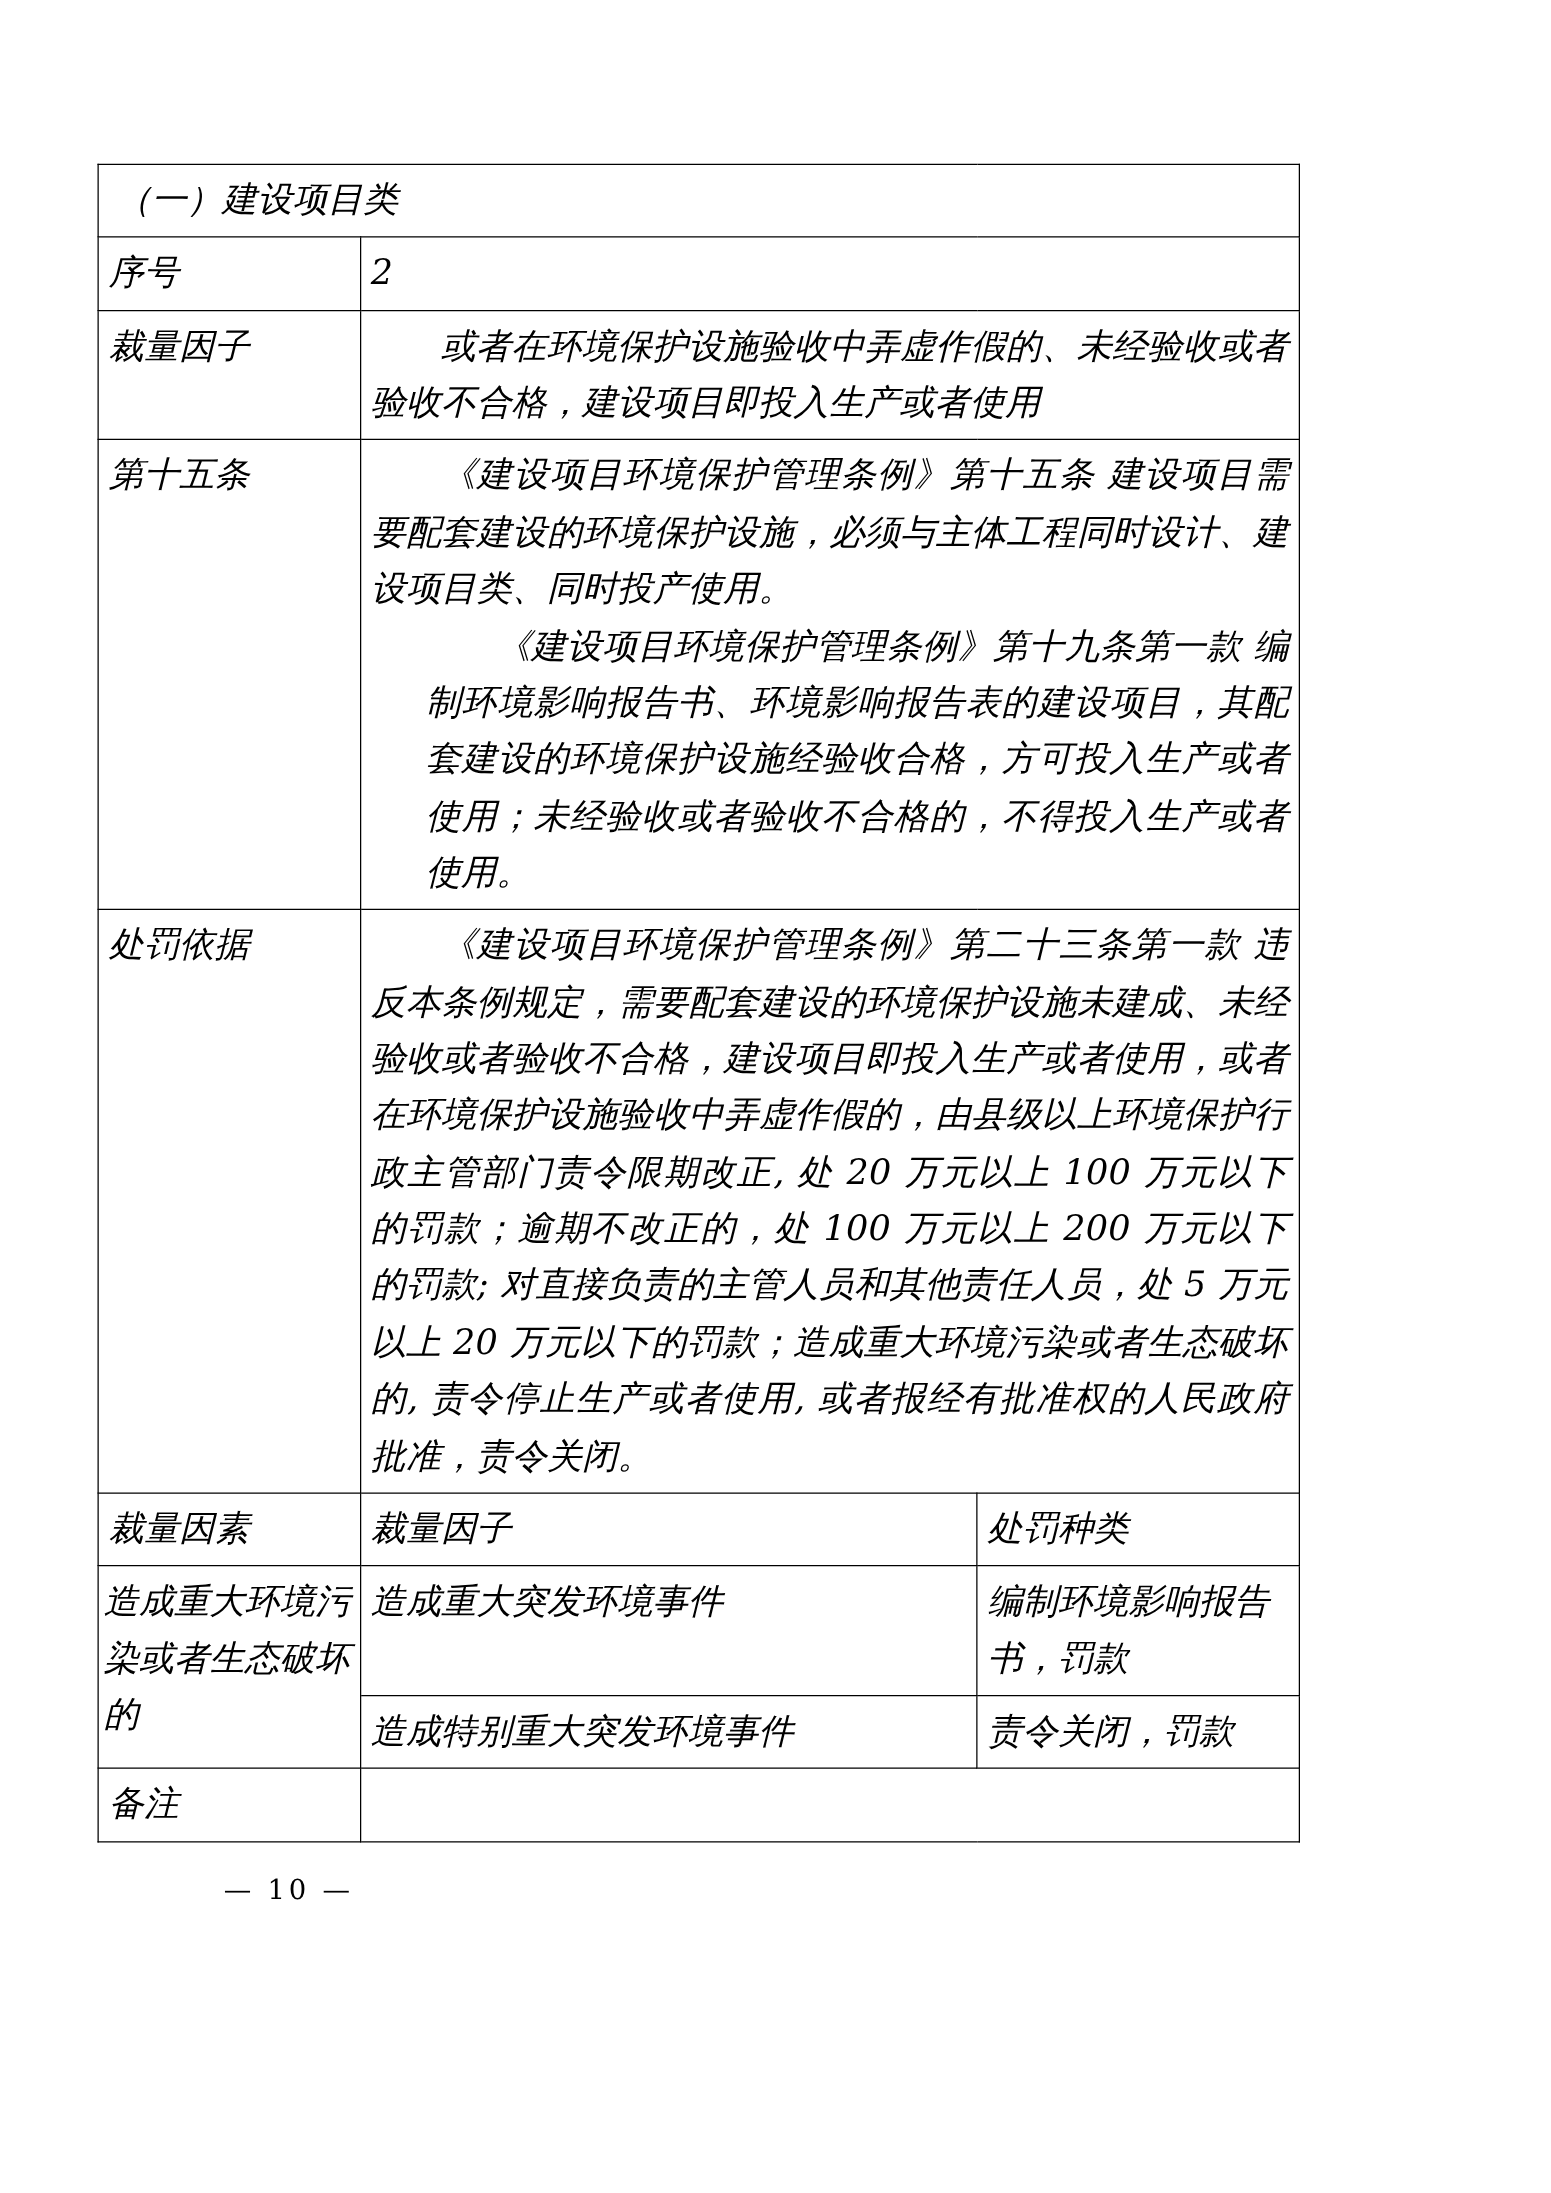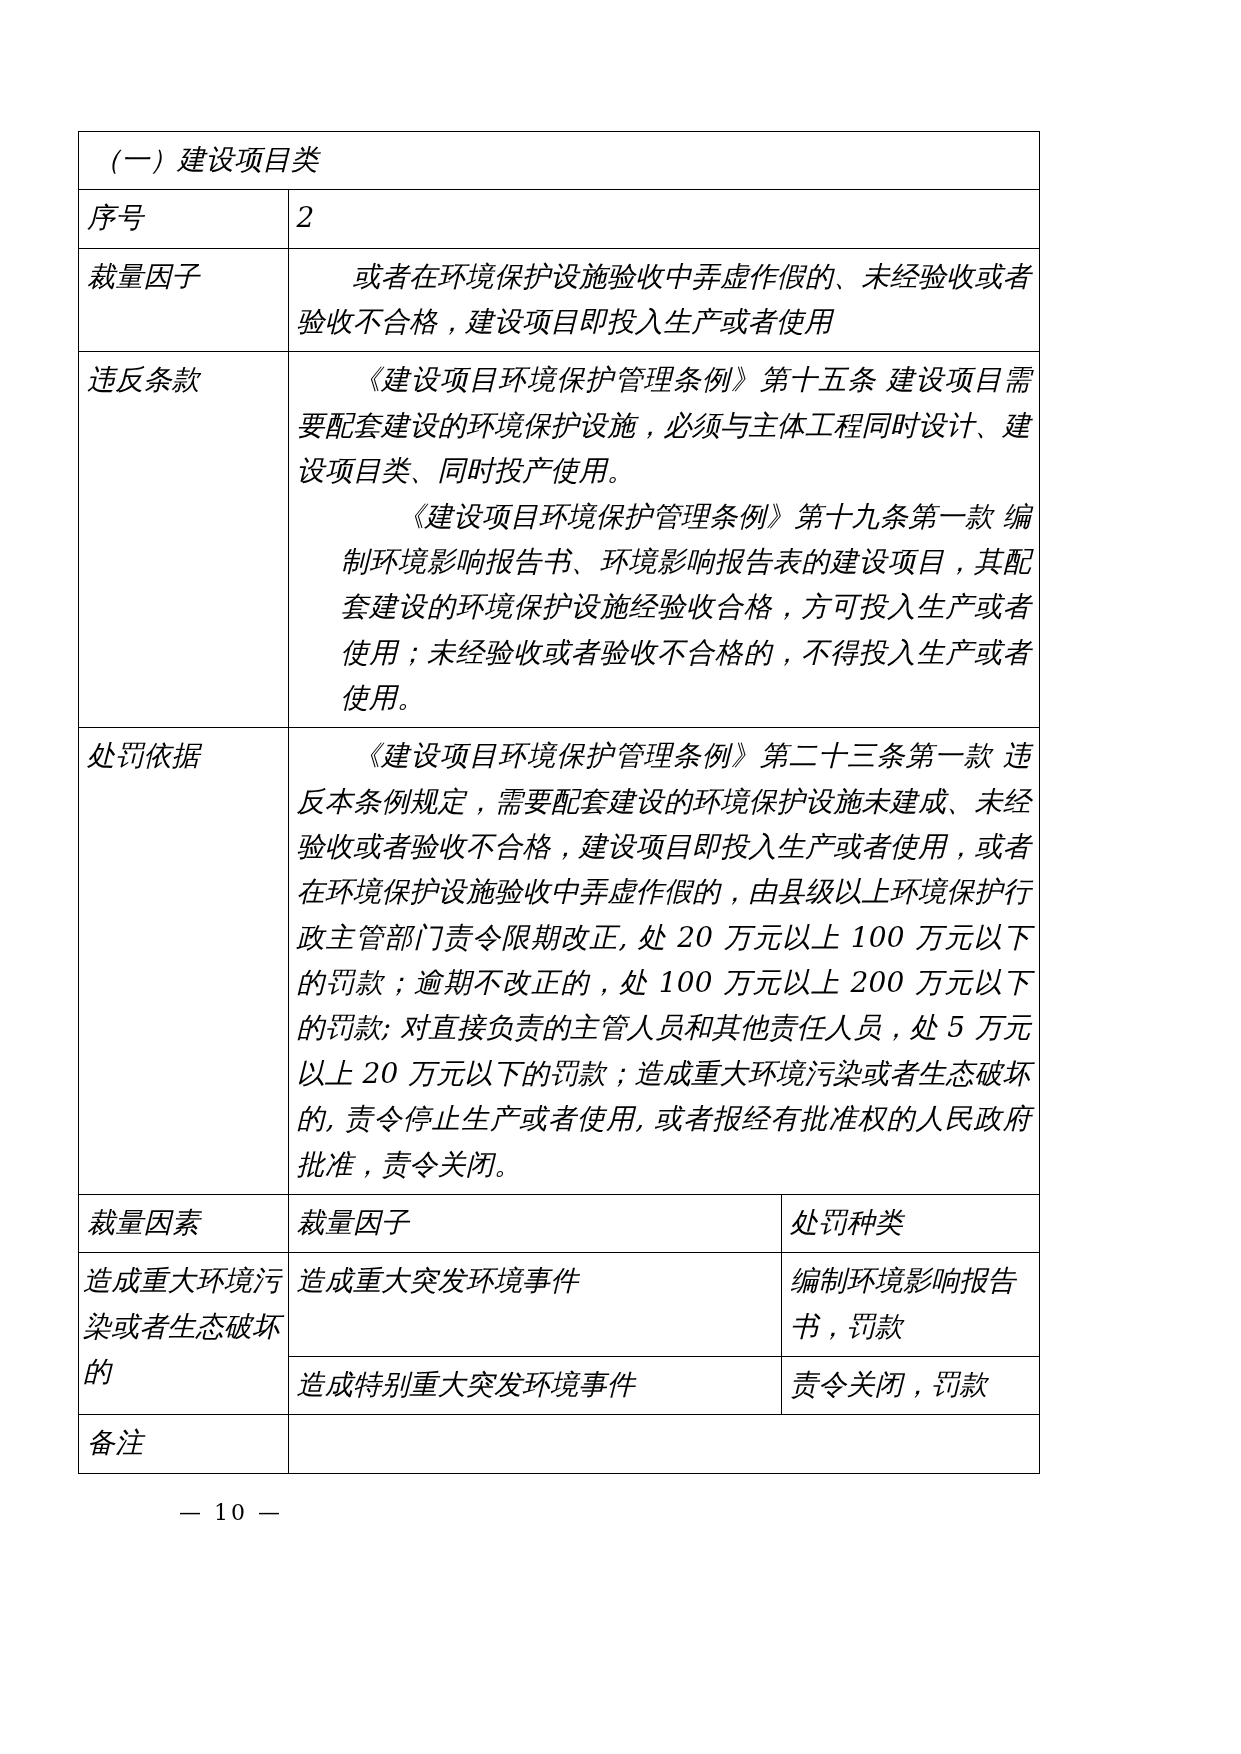--- a/index.html
+++ b/index.html
@@ -111,21 +111,21 @@
       </tr>
 
       <tr>
         <td class="cell-label">裁量因子</td>
         <td colspan="2">
           <p class="para">或者在环境保护设施验收中弄虚作假的、未经验收或者验收不合格，建设项目即投入生产或者使用</p>
         </td>
       </tr>
 
       <tr>
-        <td class="cell-label">违反条款</td>
+        <td class="cell-label">第十五条</td>
         <td colspan="2">
           <p class="para">《建设项目环境保护管理条例》第十五条 建设项目需要配套建设的环境保护设施，必须与主体工程同时设计、建设项目类、同时投产使用。</p>
           <p class="para">《建设项目环境保护管理条例》第十九条第一款 编制环境影响报告书、环境影响报告表的建设项目，其配套建设的环境保护设施经验收合格，方可投入生产或者使用；未经验收或者验收不合格的，不得投入生产或者使用。</p>
         </td>
       </tr>
 
       <tr>
         <td class="cell-label">处罚依据</td>
         <td colspan="2">
           <p class="para">《建设项目环境保护管理条例》第二十三条第一款 违反本条例规定，需要配套建设的环境保护设施未建成、未经验收或者验收不合格，建设项目即投入生产或者使用，或者在环境保护设施验收中弄虚作假的，由县级以上环境保护行政主管部门责令限期改正, 处 20 万元以上 100 万元以下的罚款；逾期不改正的，处 100 万元以上 200 万元以下的罚款; 对直接负责的主管人员和其他责任人员，处 5 万元以上 20 万元以下的罚款；造成重大环境污染或者生态破坏的, 责令停止生产或者使用, 或者报经有批准权的人民政府批准，责令关闭。</p>

